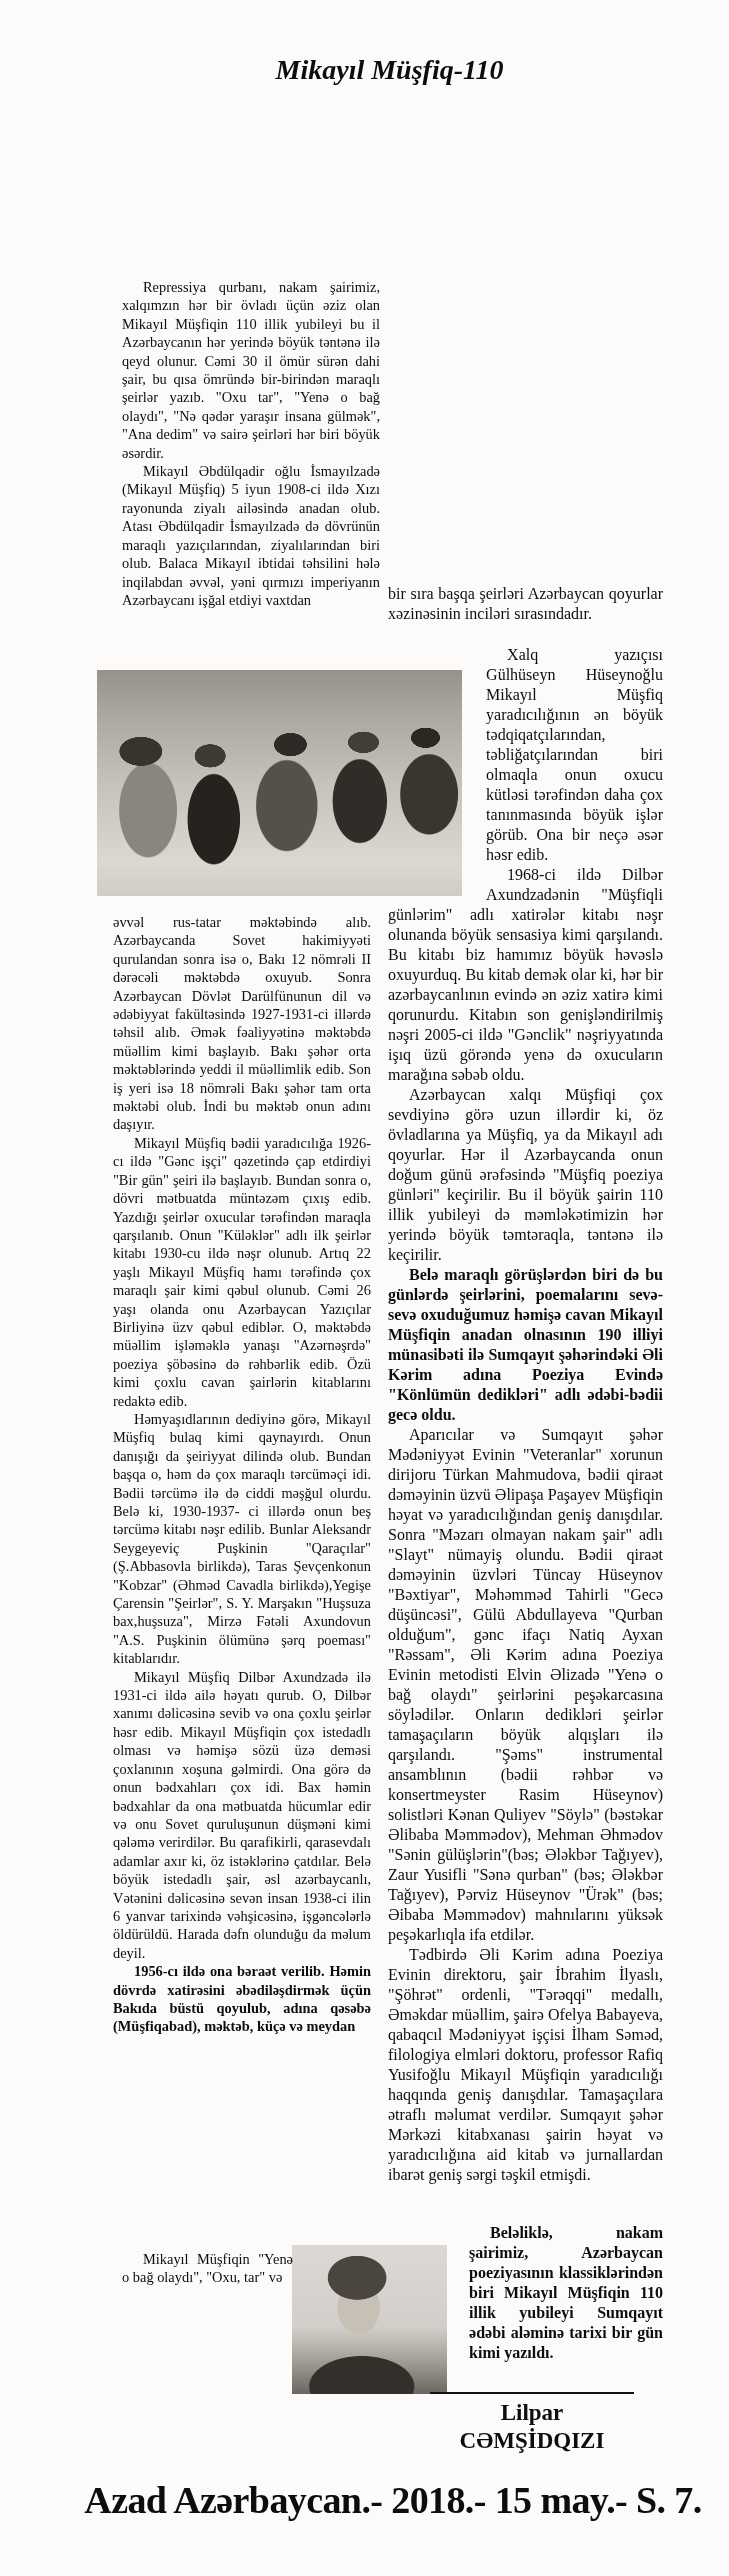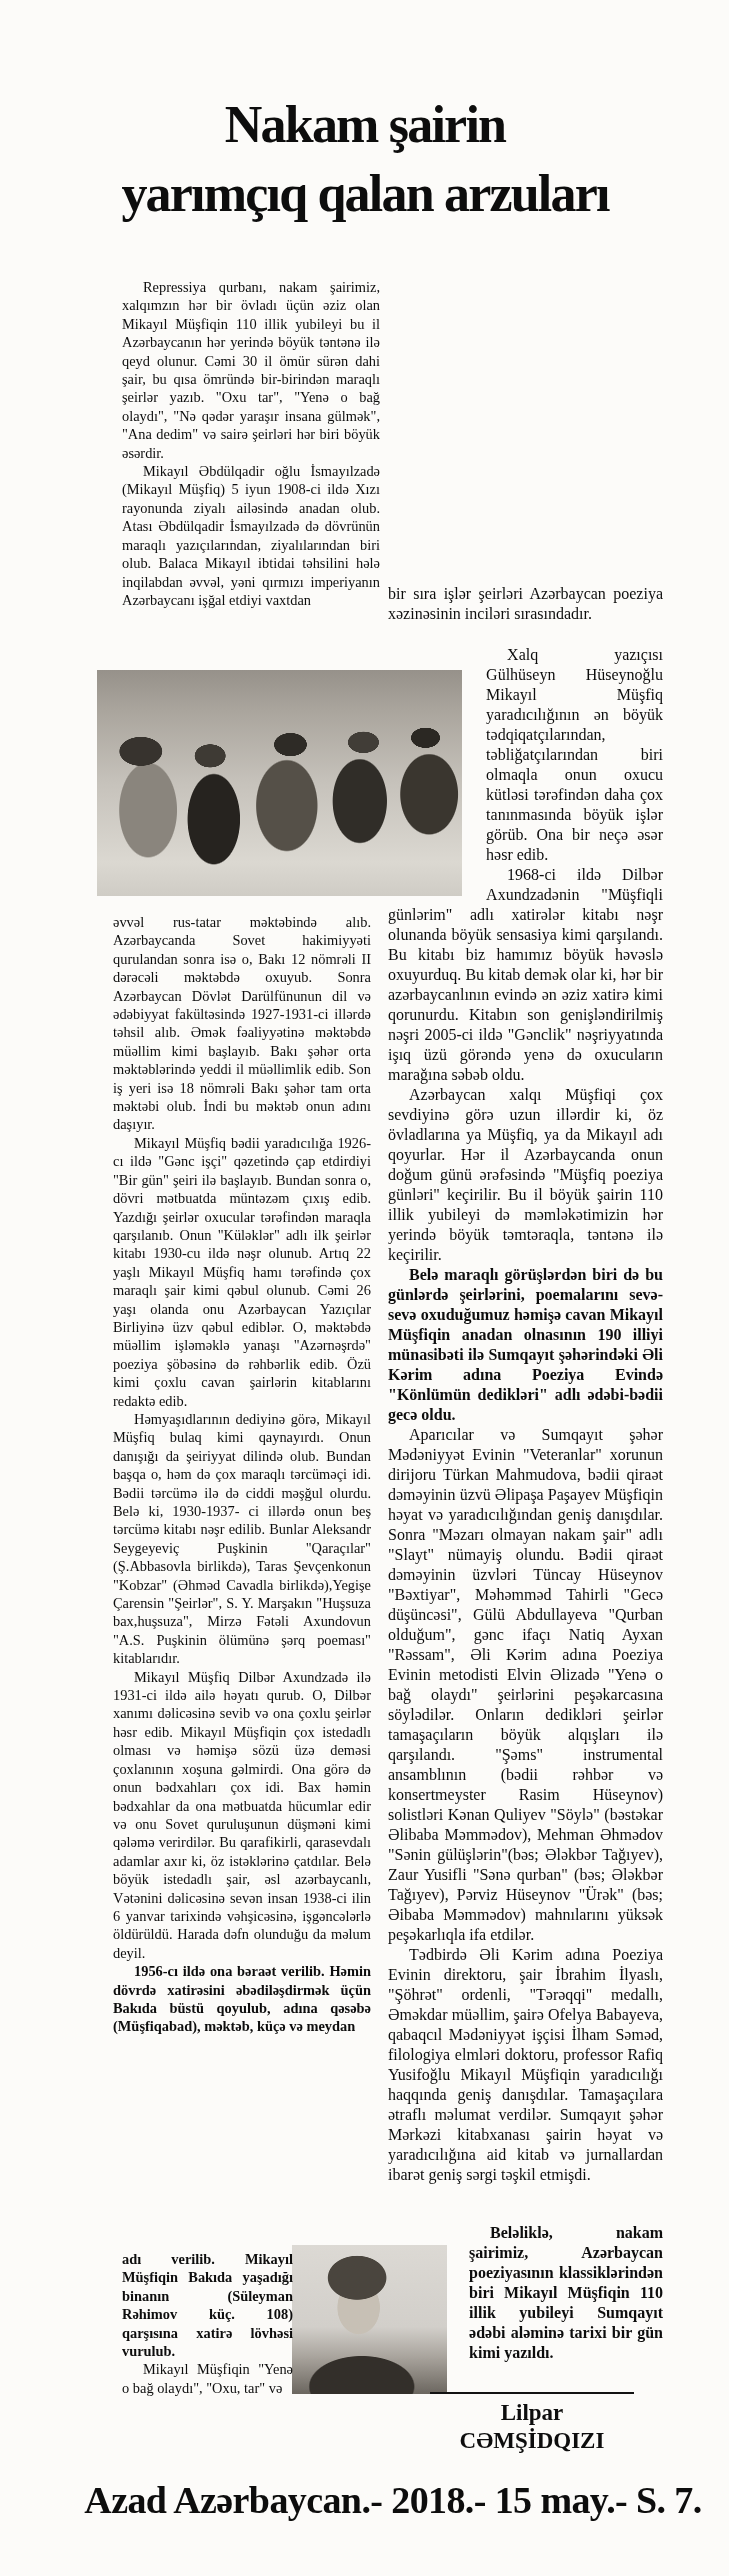--- a/index.html
+++ b/index.html
@@ -82,35 +82,32 @@
   #footer {
     position:absolute; left:0; top:2478px; width:730px;
     text-align:center; font-weight:bold; font-size:38px; letter-spacing:-0.6px;margin-left:28px;
   }
 </style>
 </head>
 <body>
 
 <div class="page">
 
+  <div class="kicker">Mikayıl Müşfiq-110</div>
 
-  <div class="headline">
-    <div>Nakam şairin</div>
-    <div>yarımçıq qalan arzuları</div>
-  </div>
 
   <div id="left-a" class="col bt">
     <p>Repressiya qurbanı, nakam şairimiz, xalqımzın hər bir övladı üçün əziz olan Mikayıl Müşfiqin 110 illik yubileyi bu il Azərbaycanın hər yerində böyük təntənə ilə qeyd olunur. Cəmi 30 il ömür sürən dahi şair, bu qısa ömründə bir-birindən maraqlı şeirlər yazıb. "Oxu tar", "Yenə o bağ olaydı", "Nə qədər yaraşır insana gülmək", "Ana dedim" və sairə şeirləri hər biri böyük əsərdir.</p>
     <p>Mikayıl Əbdülqadir oğlu İsmayılzadə (Mikayıl Müşfiq) 5 iyun 1908-ci ildə Xızı rayonunda ziyalı ailəsində anadan olub. Atası Əbdülqadir İsmayılzadə də dövrünün maraqlı yazıçılarından, ziyalılarından biri olub. Balaca Mikayıl ibtidai təhsilini hələ inqilabdan əvvəl, yəni qırmızı imperiyanın Azərbaycanı işğal etdiyi vaxtdan</p>
   </div>
 
   <div id="portrait" class="photo"></div>
 
   <div id="caption" class="col rt">
-    <p class="noindent">bir sıra işlər şeirləri Azərbaycan poeziya xəzinəsinin inciləri sırasındadır.</p>
+    <p class="noindent">bir sıra başqa şeirləri Azərbaycan qoyurlar xəzinəsinin inciləri sırasındadır.</p>
   </div>
 
   <div id="group-photo" class="photo"></div>
 
   <div id="right-main" class="col rt">
     <div class="spacer-group"></div>
     <p>Xalq yazıçısı Gülhüseyn Hüseynoğlu Mikayıl Müşfiq yaradıcılığının ən böyük tədqiqatçılarından, təbliğatçılarından biri olmaqla onun oxucu kütləsi tərəfindən daha çox tanınmasında böyük işlər görüb. Ona bir neçə əsər həsr edib.</p>
     <p>1968-ci ildə Dilbər Axundzadənin "Müşfiqli günlərim" adlı xatirələr kitabı nəşr olunanda böyük sensasiya kimi qarşılandı. Bu kitabı biz hamımız böyük həvəslə oxuyurduq. Bu kitab demək olar ki, hər bir azərbaycanlının evində ən əziz xatirə kimi qorunurdu. Kitabın son genişləndirilmiş nəşri 2005-ci ildə "Gənclik" nəşriyyatında işıq üzü görəndə yenə də oxucuların marağına səbəb oldu.</p>
     <p>Azərbaycan xalqı Müşfiqi çox sevdiyinə görə uzun illərdir ki, öz övladlarına ya Müşfiq, ya da Mikayıl adı qoyurlar. Hər il Azərbaycanda onun doğum günü ərəfəsində "Müşfiq poeziya günləri" keçirilir. Bu il böyük şairin 110 illik yubileyi də məmləkətimizin hər yerində böyük təmtəraqla, təntənə ilə keçirilir.</p>
     <p class="b">Belə maraqlı görüşlərdən biri də bu günlərdə şeirlərini, poemalarını sevə-sevə oxuduğumuz həmişə cavan Mikayıl Müşfiqin anadan olnasının 190 illiyi münasibəti ilə Sumqayıt şəhərindəki Əli Kərim adına Poeziya Evində "Könlümün dedikləri" adlı ədəbi-bədii gecə oldu.</p>
@@ -122,21 +119,20 @@
     <p class="noindent">əvvəl rus-tatar məktəbində alıb. Azərbaycanda Sovet hakimiyyəti qurulandan sonra isə o, Bakı 12 nömrəli II dərəcəli məktəbdə oxuyub. Sonra Azərbaycan Dövlət Darülfünunun dil və ədəbiyyat fakültəsində 1927-1931-ci illərdə təhsil alıb. Əmək fəaliyyətinə məktəbdə müəllim kimi başlayıb. Bakı şəhər orta məktəblərində yeddi il müəllimlik edib. Son iş yeri isə 18 nömrəli Bakı şəhər tam orta məktəbi olub. İndi bu məktəb onun adını daşıyır.</p>
     <p>Mikayıl Müşfiq bədii yaradıcılığa 1926-cı ildə "Gənc işçi" qəzetində çap etdirdiyi "Bir gün" şeiri ilə başlayıb. Bundan sonra o, dövri mətbuatda müntəzəm çıxış edib. Yazdığı şeirlər oxucular tərəfindən maraqla qarşılanıb. Onun "Küləklər" adlı ilk şeirlər kitabı 1930-cu ildə nəşr olunub. Artıq 22 yaşlı Mikayıl Müşfiq hamı tərəfində çox maraqlı şair kimi qəbul olunub. Cəmi 26 yaşı olanda onu Azərbaycan Yazıçılar Birliyinə üzv qəbul ediblər. O, məktəbdə müəllim işləməklə yanaşı "Azərnəşrdə" poeziya şöbəsinə də rəhbərlik edib. Özü kimi çoxlu cavan şairlərin kitablarını redaktə edib.</p>
     <p>Həmyaşıdlarının dediyinə görə, Mikayıl Müşfiq bulaq kimi qaynayırdı. Onun danışığı da şeiriyyat dilində olub. Bundan başqa o, həm də çox maraqlı tərcüməçi idi. Bədii tərcümə ilə də ciddi məşğul olurdu. Belə ki, 1930-1937- ci illərdə onun beş tərcümə kitabı nəşr edilib. Bunlar Aleksandr Seygeyeviç Puşkinin "Qaraçılar" (Ş.Abbasovla birlikdə), Taras Şevçenkonun "Kobzar" (Əhməd Cavadla birlikdə),Yegişe Çarensin "Şeirlər", S. Y. Marşakın "Huşsuza bax,huşsuza", Mirzə Fətəli Axundovun "A.S. Puşkinin ölümünə şərq poeması" kitablarıdır.</p>
     <p>Mikayıl Müşfiq Dilbər Axundzadə ilə 1931-ci ildə ailə həyatı qurub. O, Dilbər xanımı dəlicəsinə sevib və ona çoxlu şeirlər həsr edib. Mikayıl Müşfiqin çox istedadlı olması və həmişə sözü üzə deməsi çoxlanının xoşuna gəlmirdi. Ona görə də onun bədxahları çox idi. Bax həmin bədxahlar da ona mətbuatda hücumlar edir və onu Sovet quruluşunun düşməni kimi qələmə verirdilər. Bu qarafikirli, qarasevdalı adamlar axır ki, öz istəklərinə çatdılar. Belə böyük istedadlı şair, əsl azərbaycanlı, Vətənini dəlicəsinə sevən insan 1938-ci ilin 6 yanvar tarixində vəhşicəsinə, işgəncələrlə öldürüldü. Harada dəfn olunduğu da məlum deyil.</p>
     <p class="b">1956-cı ildə ona bəraət verilib. Həmin dövrdə xatirəsini əbədiləşdirmək üçün Bakıda büstü qoyulub, adına qəsəbə (Müşfiqabad), məktəb, küçə və meydan</p>
   </div>
 
   <div id="woman-photo" class="photo"></div>
 
   <div id="left-c" class="col bt">
-    <p class="b noindent">adı verilib. Mikayıl Müşfiqin Bakıda yaşadığı binanın (Süleyman Rəhimov küç. 108) qarşısına xatirə lövhəsi vurulub.</p>
     <p>Mikayıl Müşfiqin "Yenə o bağ olaydı", "Oxu, tar" və</p>
   </div>
 
   <div id="right-final" class="col rt">
     <div class="spacer-woman"></div>
     <p class="b">Beləliklə, nakam şairimiz, Azərbaycan poeziyasının klassiklərindən biri Mikayıl Müşfiqin 110 illik yubileyi Sumqayıt ədəbi aləminə tarixi bir gün kimi yazıldı.</p>
   </div>
 
   <div id="byline-block">
     <div class="byline-rule"></div>

